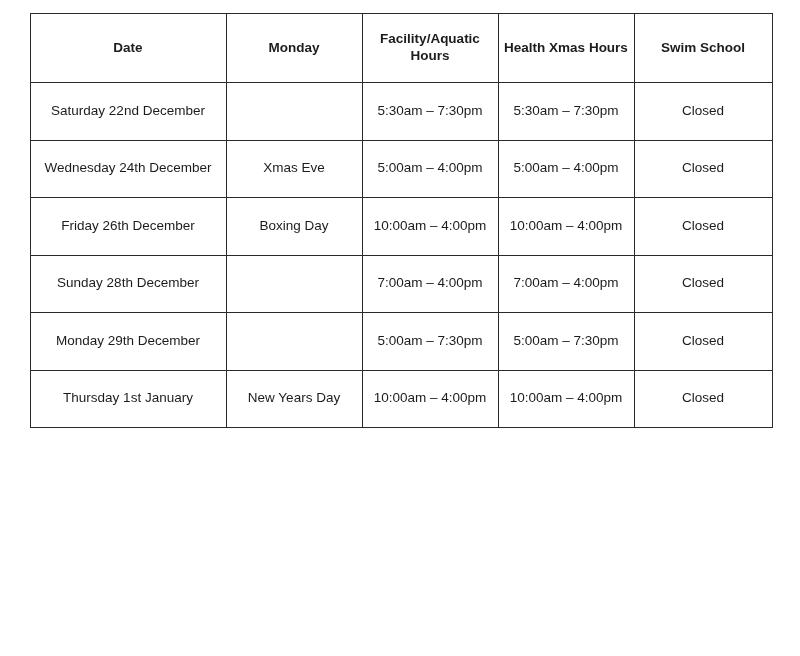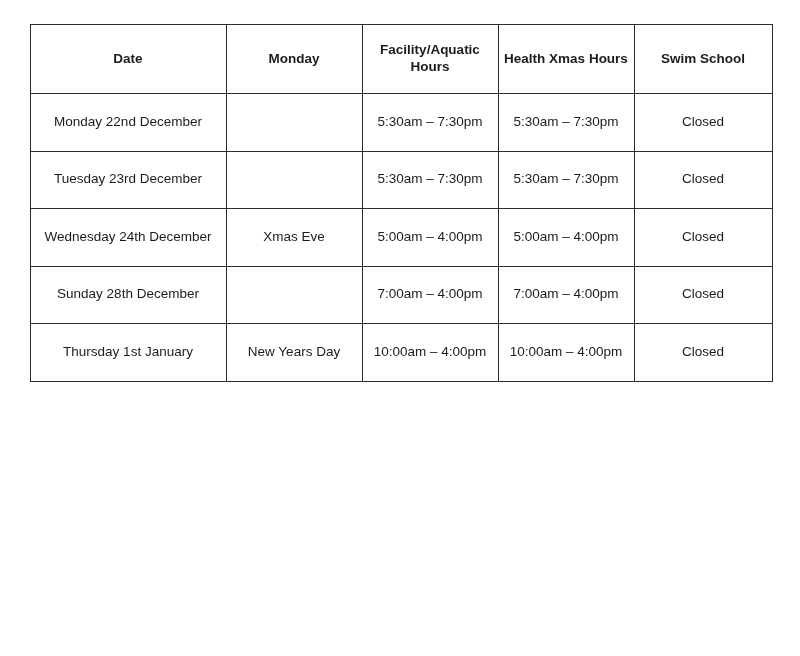--- a/index.html
+++ b/index.html
@@ -11,21 +11,21 @@
     width: 800px;
     height: 656px;
     font-family: "Liberation Sans", sans-serif;
     color: #1a1a1a;
     overflow: hidden;
   }
   .page {
     width: 800px;
     height: 476px;
     box-sizing: border-box;
-    padding: 24px 28px 10px 30px;
+    padding: 13px 28px 10px 30px;
     display: flex;
     align-items: flex-start;
     justify-content: center;
   }
   table.schedule {
     border-collapse: collapse;
     width: 742px;
     table-layout: fixed;
   }
   table.schedule th,
@@ -69,45 +69,52 @@
       <tr>
         <th>Date</th>
         <th>Monday</th>
         <th>Facility/Aquatic Hours</th>
         <th>Health Xmas Hours</th>
         <th>Swim School</th>
       </tr>
     </thead>
     <tbody>
       <tr>
-        <td>Monday 22nd December</td>
-        <td></td>
-        <td>5:30am – 7:30pm</td>
-        <td>5:30am – 7:30pm</td>
-        <td>Closed</td>
-      </tr>
-      <tr>
-        <td>Tuesday 23rd December</td>
+        <td>Saturday 22nd December</td>
         <td></td>
         <td>5:30am – 7:30pm</td>
         <td>5:30am – 7:30pm</td>
         <td>Closed</td>
       </tr>
       <tr>
         <td>Wednesday 24th December</td>
         <td>Xmas Eve</td>
         <td>5:00am – 4:00pm</td>
         <td>5:00am – 4:00pm</td>
         <td>Closed</td>
       </tr>
       <tr>
+        <td>Friday 26th December</td>
+        <td>Boxing Day</td>
+        <td>10:00am – 4:00pm</td>
+        <td>10:00am – 4:00pm</td>
+        <td>Closed</td>
+      </tr>
+      <tr>
         <td>Sunday 28th December</td>
         <td></td>
         <td>7:00am – 4:00pm</td>
         <td>7:00am – 4:00pm</td>
+        <td>Closed</td>
+      </tr>
+      <tr>
+        <td>Monday 29th December</td>
+        <td></td>
+        <td>5:00am – 7:30pm</td>
+        <td>5:00am – 7:30pm</td>
         <td>Closed</td>
       </tr>
       <tr>
         <td>Thursday 1st January</td>
         <td>New Years Day</td>
         <td>10:00am – 4:00pm</td>
         <td>10:00am – 4:00pm</td>
         <td>Closed</td>
       </tr>
 

